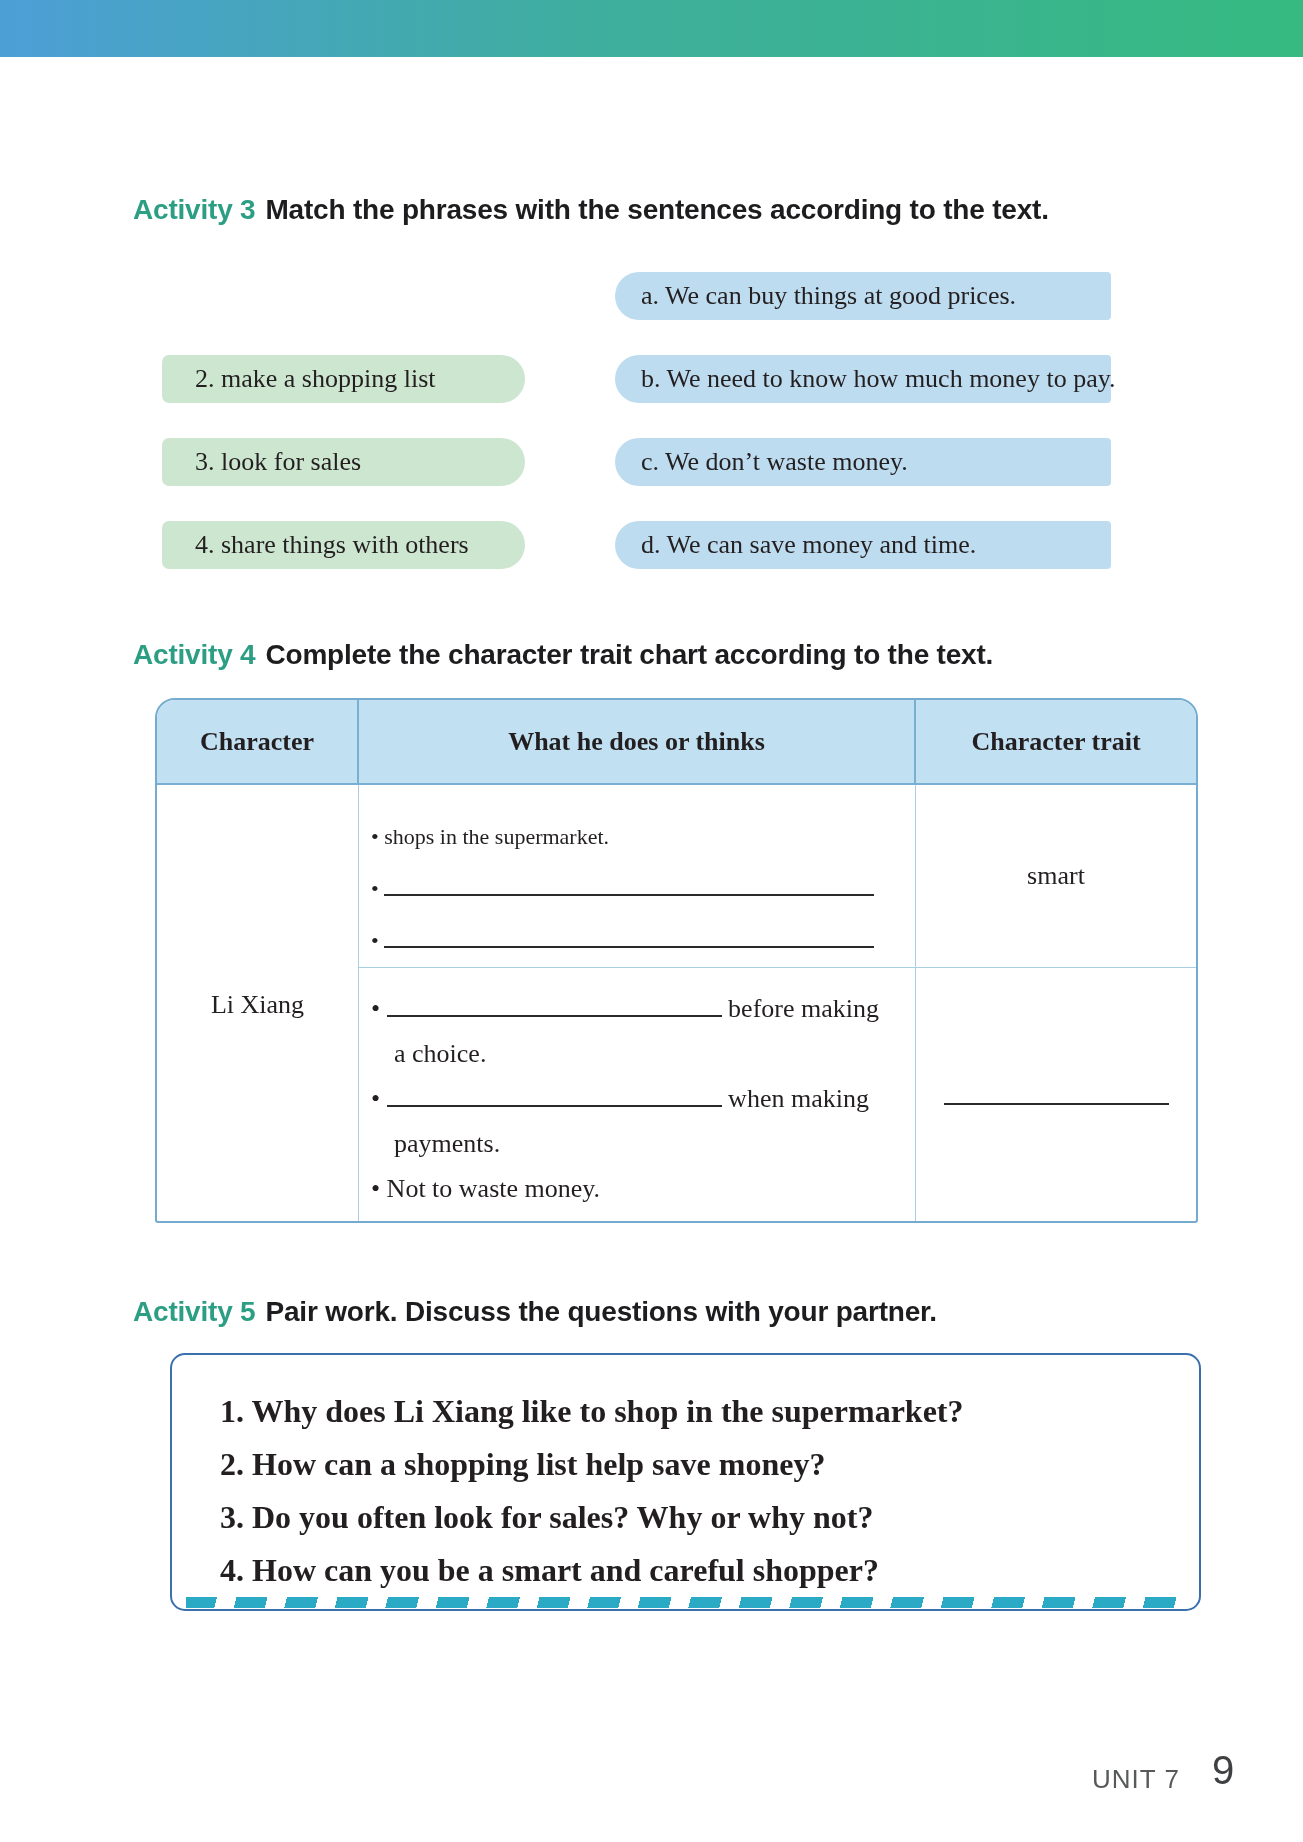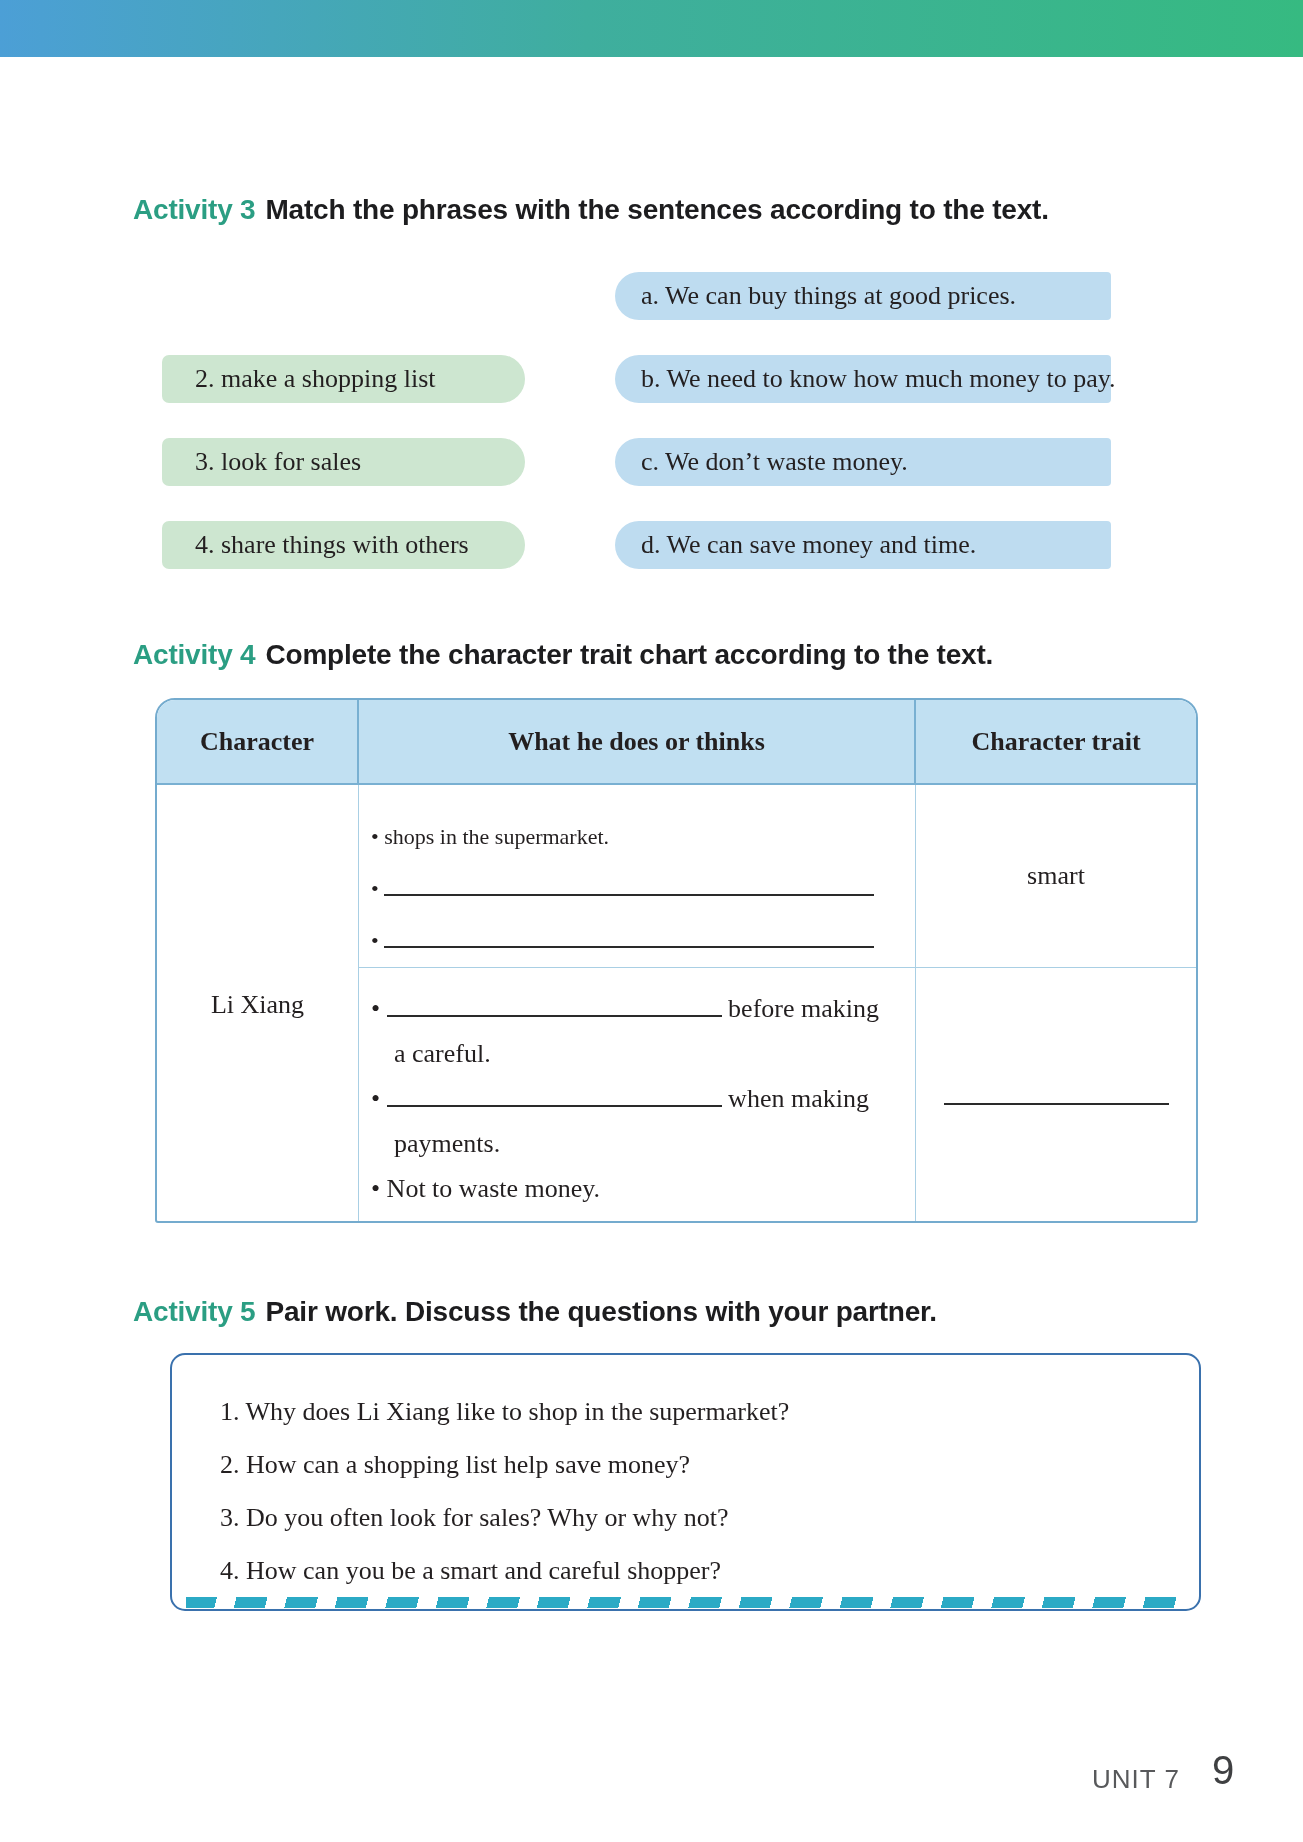--- a/index.html
+++ b/index.html
@@ -48,21 +48,21 @@
   .cell-trait2{left:759px;top:268px;width:280px;height:257px;
     display:flex;align-items:center;justify-content:center;}
   .bl::before{content:"\2022\00a0";}
   .cont{padding-left:23px;}
   .blank{display:inline-block;border-bottom:2px solid #2a2a2a;height:0.95em;vertical-align:baseline;}
   .w-long{width:490px;} .w-mid{width:335px;} .w-trait{width:225px;}
   
   .qbox{position:absolute;left:170px;top:1353px;width:1031px;height:258px;
     border:2.5px solid #3a71ad;border-radius:15px;box-sizing:border-box;background:#fff;
     padding:30px 0 0 48px;}
-  .question{font-size:26px;line-height:53px;white-space:nowrap;}
+  .question{font-size:32px;line-height:53px;white-space:nowrap;font-weight:bold;}
   .dash-strip{position:absolute;left:14px;right:14px;bottom:1px;height:11px;
     background:repeating-linear-gradient(104deg,#2baac5 0px,#2baac5 30px,rgba(0,0,0,0) 30px,rgba(0,0,0,0) 49px);}
   
   .footer-unit{position:absolute;left:1092px;top:1764px;
     font-family:"Liberation Sans", sans-serif;font-size:26px;color:#58595b;letter-spacing:1px;}
   .footer-page{position:absolute;left:1212px;top:1748px;
     font-family:"Liberation Sans", sans-serif;font-size:40px;color:#3f4042;}
 </style>
 </head>
 <body>
@@ -109,21 +109,21 @@
     <div class="cell cell-does1">
       <div class="bl"><span>shops in the supermarket.</span></div>
       <div class="bl"><span class="blank w-long"></span></div>
       <div class="bl"><span class="blank w-long"></span></div>
     </div>
 
     <div class="cell cell-trait1">smart</div>
 
     <div class="cell cell-does2">
       <div class="bl"><span class="blank w-mid"></span> <span>before making</span></div>
-      <div class="cont">a careful.</div>
+      <div class="cont">a choice.</div>
       <div class="bl"><span class="blank w-mid"></span> <span>when making</span></div>
       <div class="cont">payments.</div>
       <div class="bl"><span>Not to waste money.</span></div>
     </div>
 
     <div class="cell cell-trait2">
       <span class="blank w-trait"></span>
     </div>
   </div>
 

